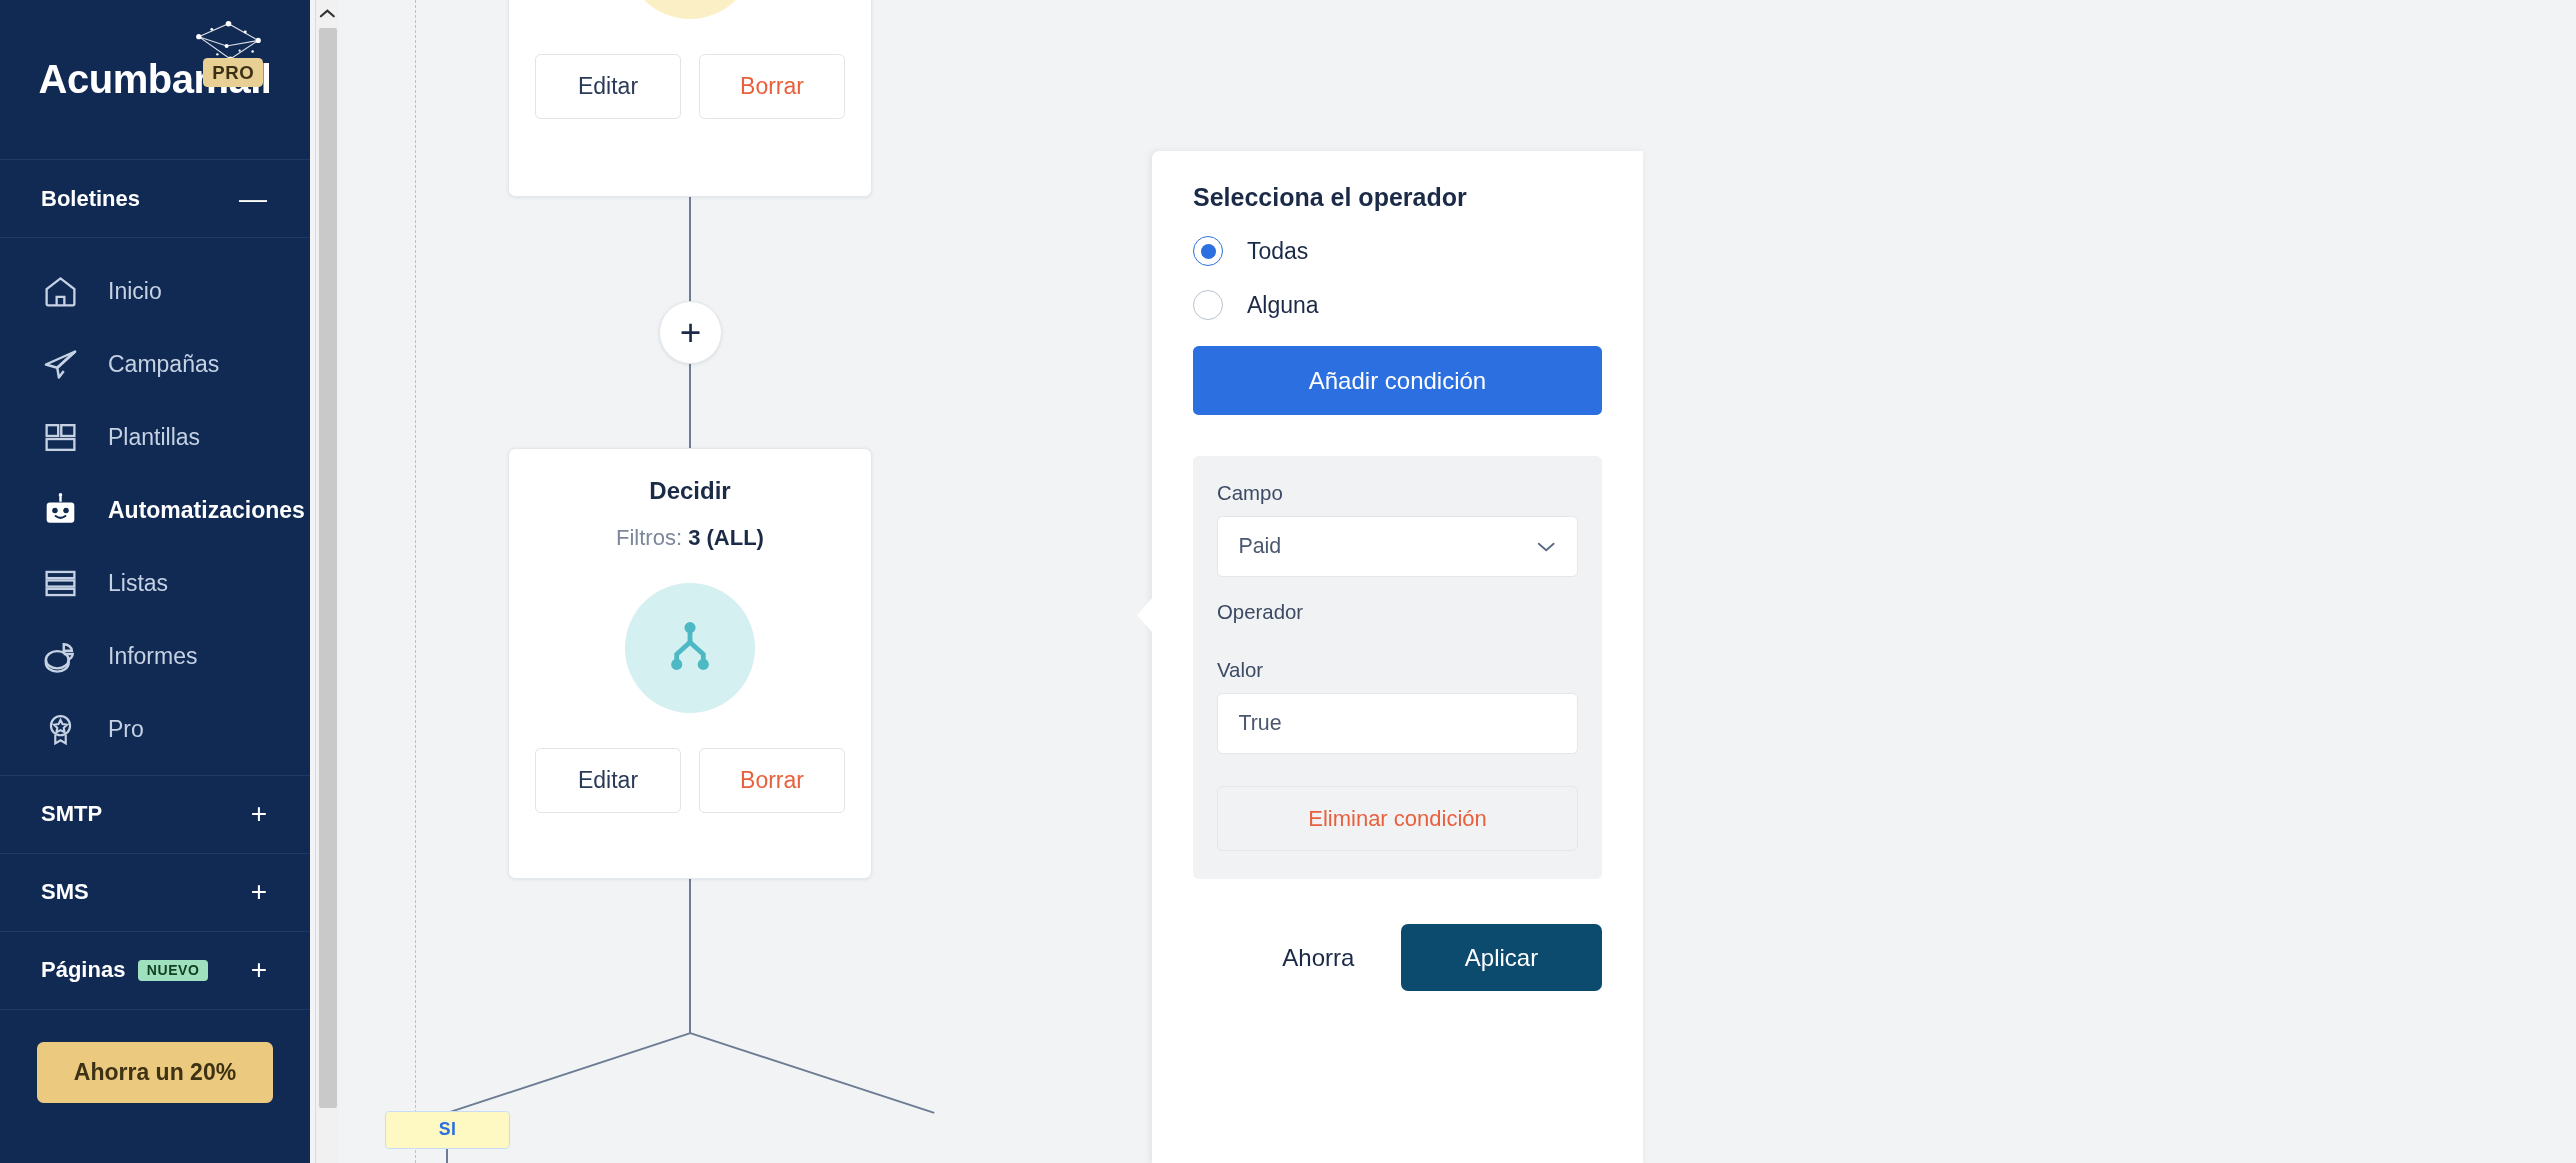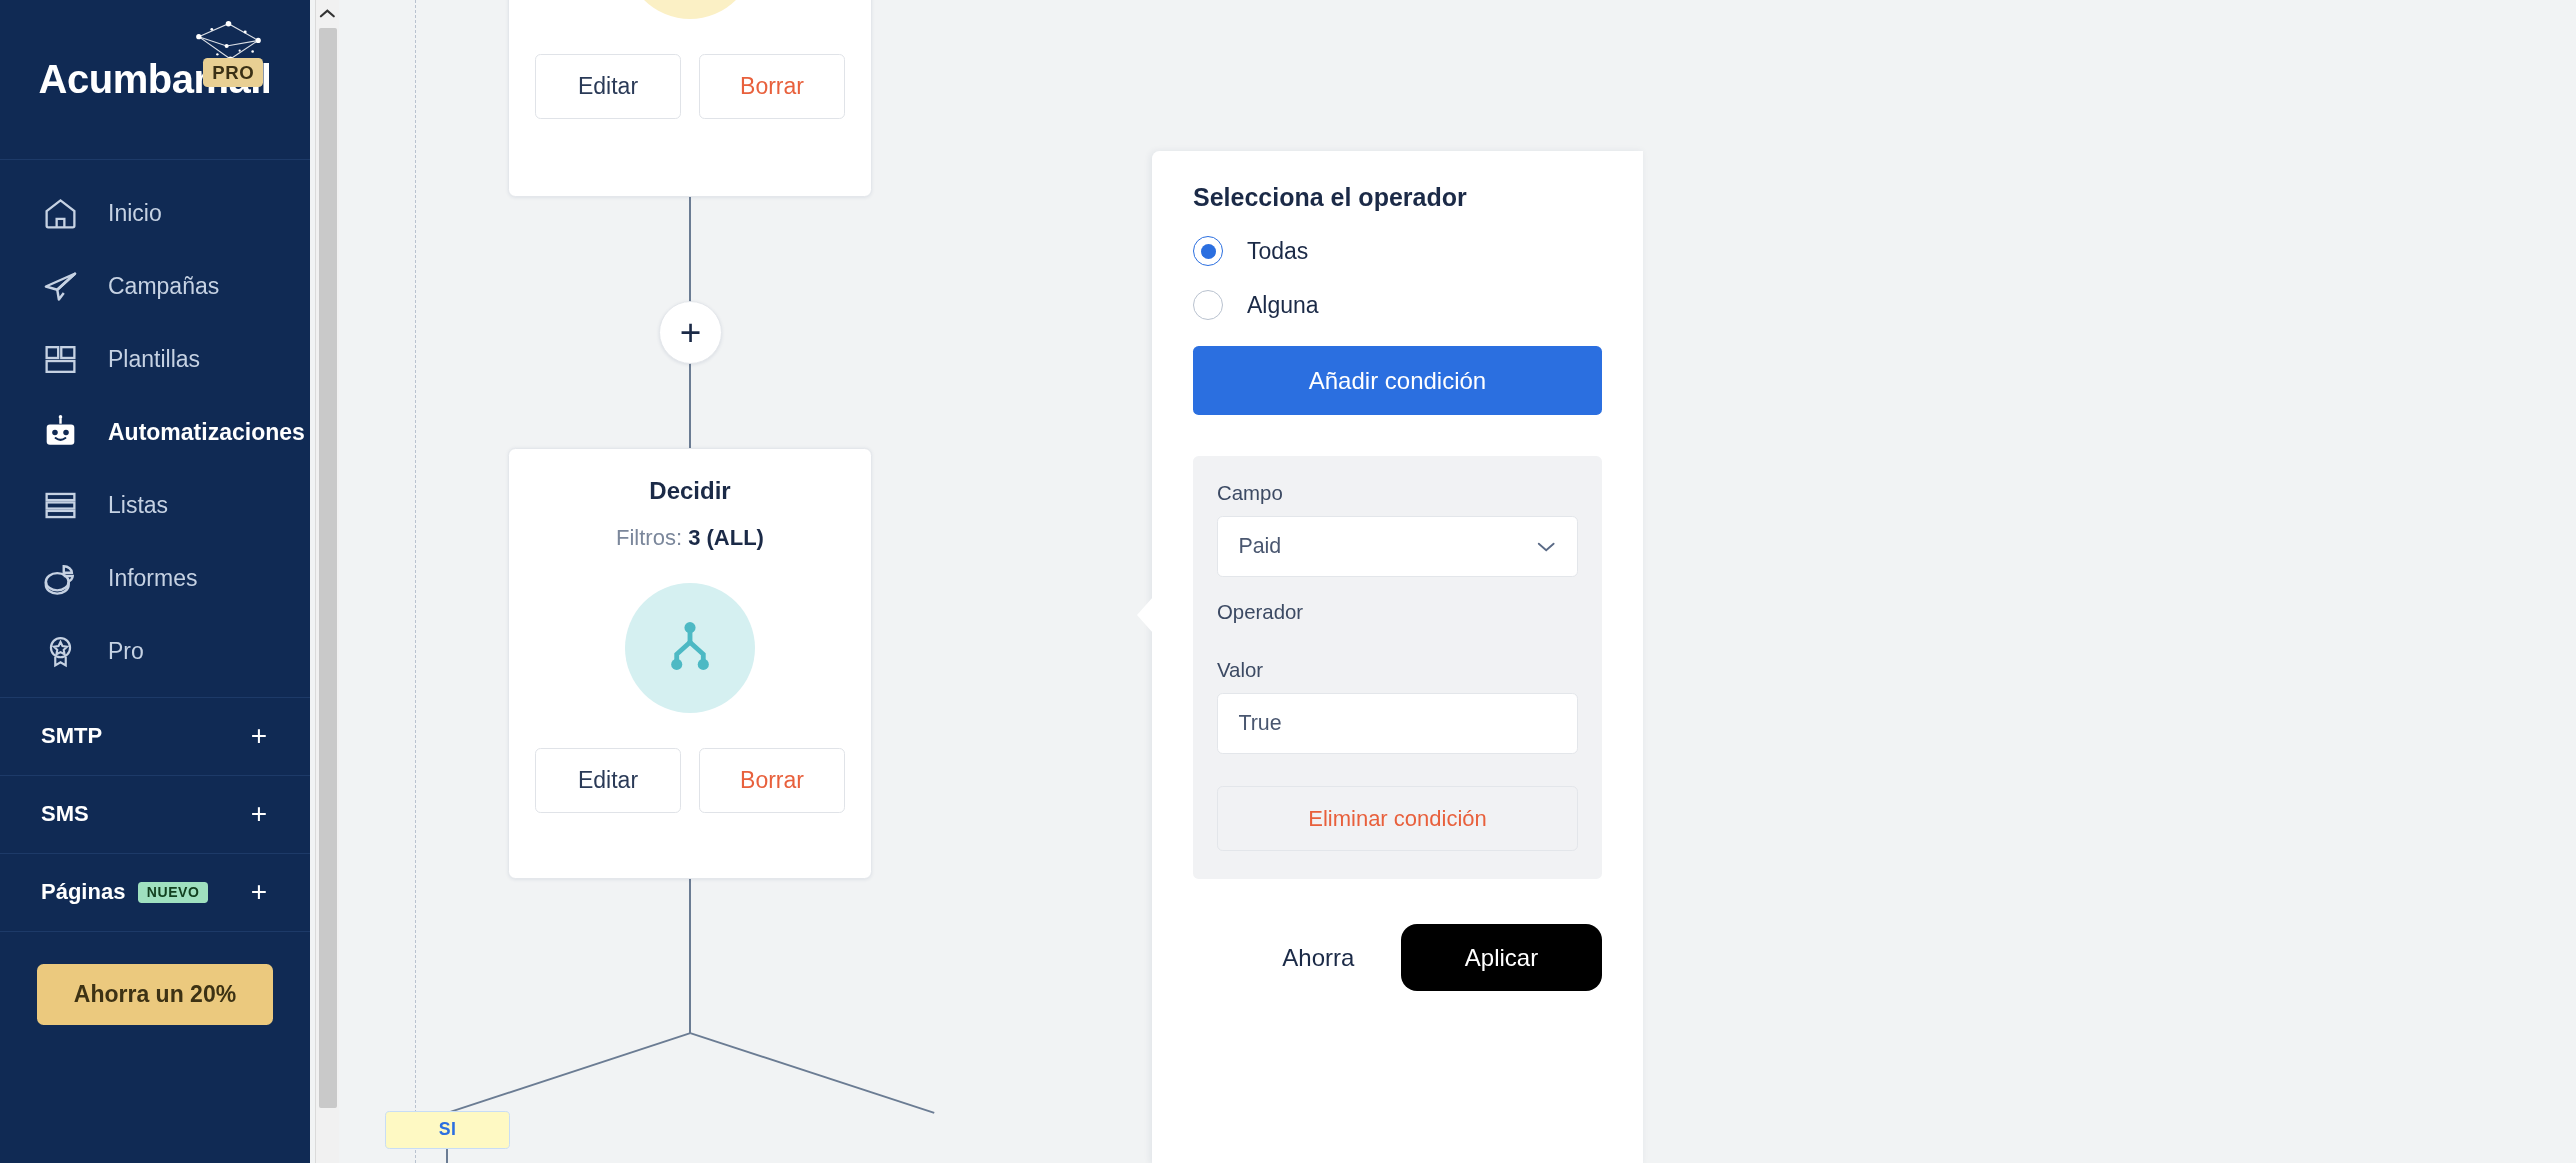--- a/index.html
+++ b/index.html
@@ -229,21 +229,21 @@
   .panel-footer {
     display: flex; align-items: center; justify-content: flex-end;
     gap: 41px;
     margin-top: 45px;
   }
   .btn-text {
     background: none; border: none; font-size: 24px; color: #1b2a47;
     font-family: inherit; cursor: pointer; padding: 9.3px 5.6px;
   }
   .btn-apply {
-    background: #000000; color: #fff; border: none; border-radius: 16px;
+    background: #0c4a6e; color: #fff; border: none; border-radius: 7px;
     height: 67px; width: 201px; font-size: 24px; font-family: inherit; cursor: pointer;
   }
 
   
   #chat-widget {
     position: absolute; left: 2241px; top: 1093px;
     width: 323px; height: 71px;
     background: #2b6fe0; color: #fff;
     border-radius: 9.3px 9.3px 0 0;
     display: flex; align-items: center;
@@ -278,20 +278,26 @@
               <circle cx="64" cy="34" r="1.4"></circle>
             <circle cx="26" cy="37" r="1.3"></circle>
               <circle cx="50" cy="33" r="1.2"></circle>
           </g>
         </svg>
       </span>
       <span class="logo-text">Acumbamail</span>
       <span class="pro-badge">PRO</span>
     </div>
 
+    <div class="section-head">
+      <span class="sec-left">
+        <span>Boletines</span>
+      </span>
+      <span class="sign">—</span>
+    </div>
 
     <nav class="nav-list">
 
       <div class="nav-item">
         <span class="ic">
           <svg width="37" height="37" viewBox="0 0 24 24" fill="none" stroke="#c6d2e3" stroke-width="1.5">
             <path d="M3 10.5 L12 3.5 L21 10.5 V20 a1 1 0 0 1-1 1 H4 a1 1 0 0 1-1-1 Z"></path>
             <path d="M9.5 21 v-5.5 h5 V21"></path>
           </svg>
         </span>

